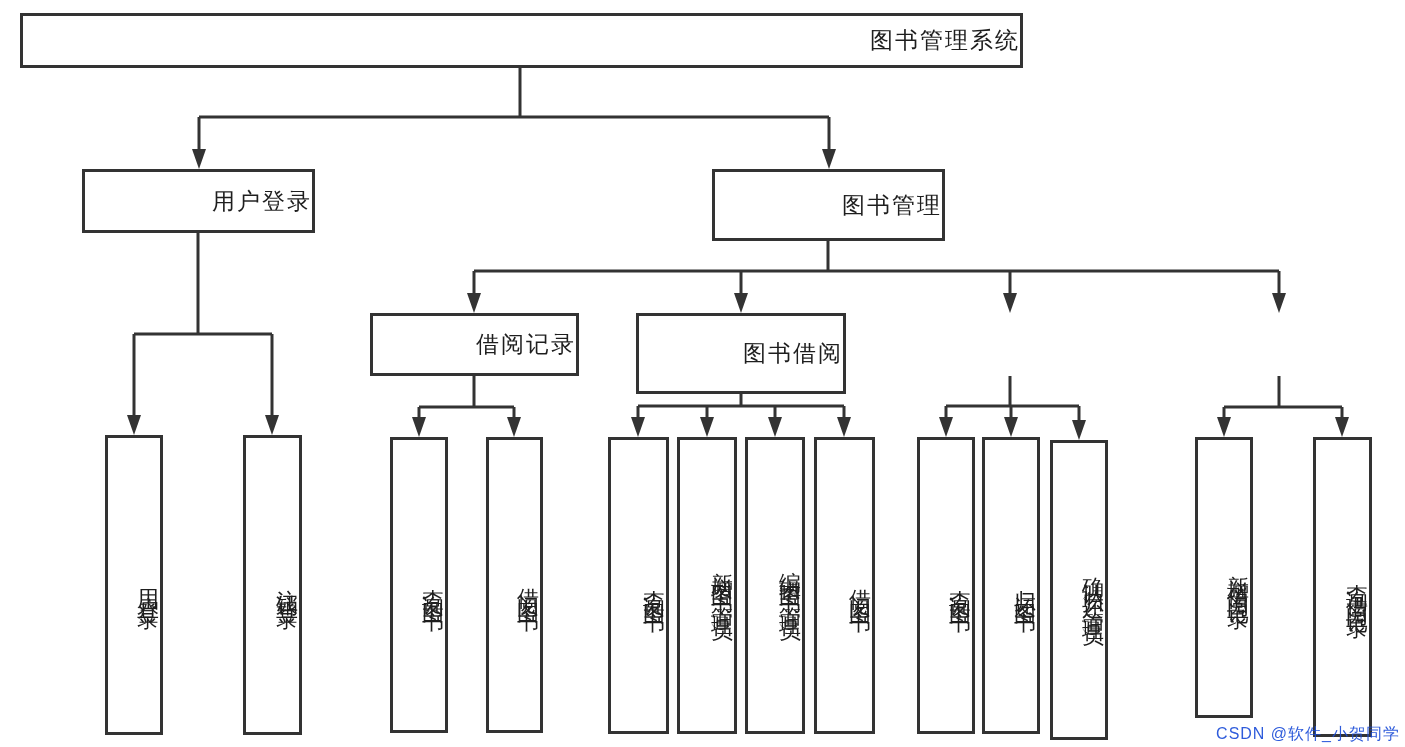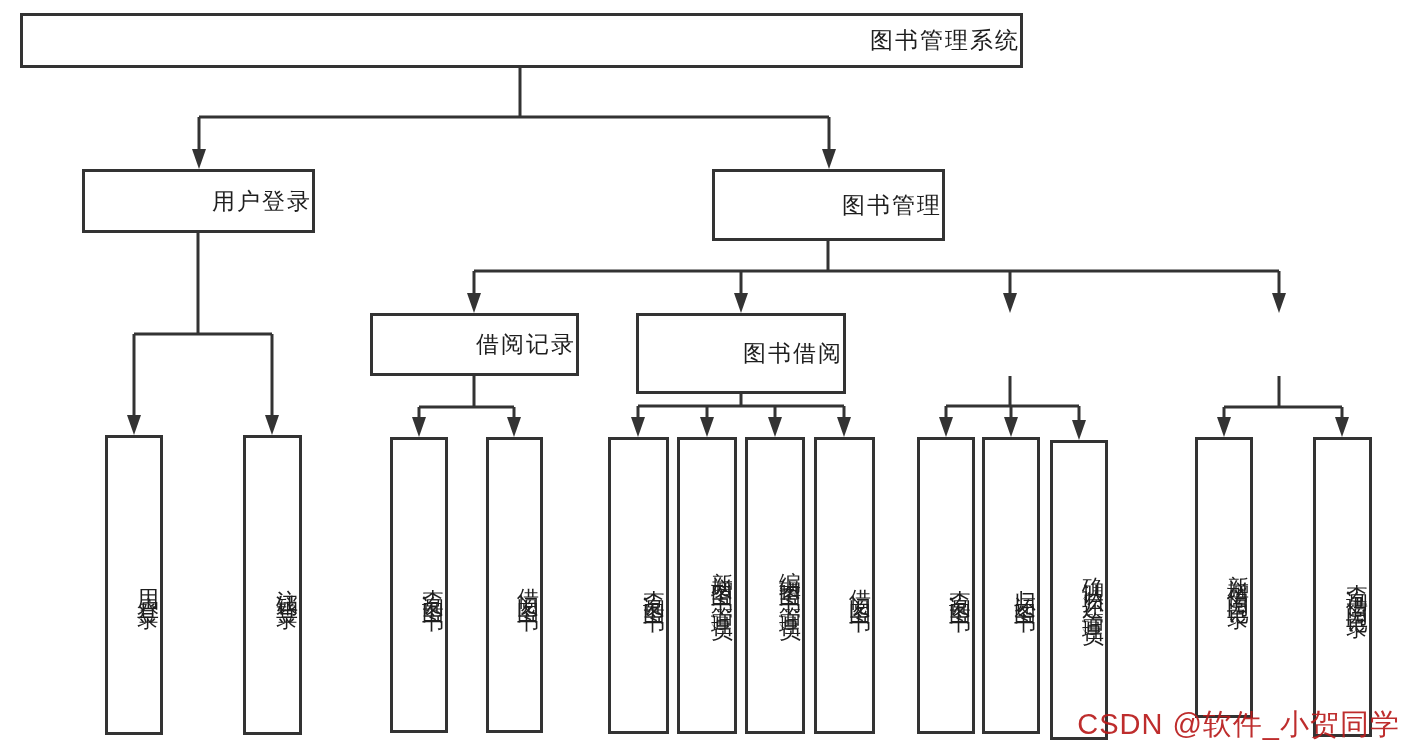--- a/index.html
+++ b/index.html
@@ -24,22 +24,22 @@
     writing-mode:vertical-rl;
     text-orientation:mixed;
     font-size:22px;
     letter-spacing:7px;
     line-height:1.1;
     white-space:nowrap;
   }
   .watermark{
     position:absolute;
     right:5px;bottom:2px;
-    font-size:29px;
-    color:#b91c1c;
+    font-size:16px;
+    color:#1d4ed8;
     opacity:.92;
     z-index:5;
     letter-spacing:1px;
     white-space:nowrap;
   }
 </style>
 </head>
 <body>
 
 <div id="canvas">

